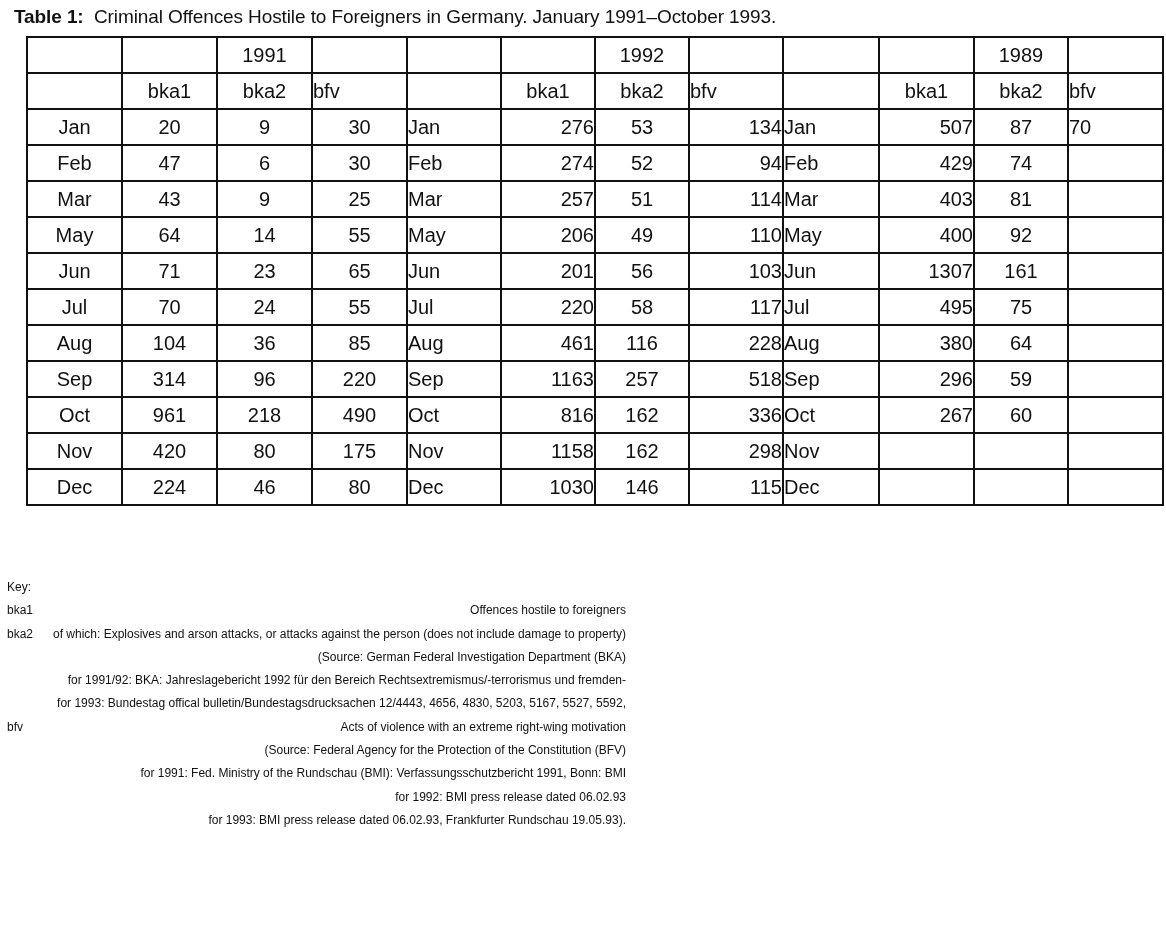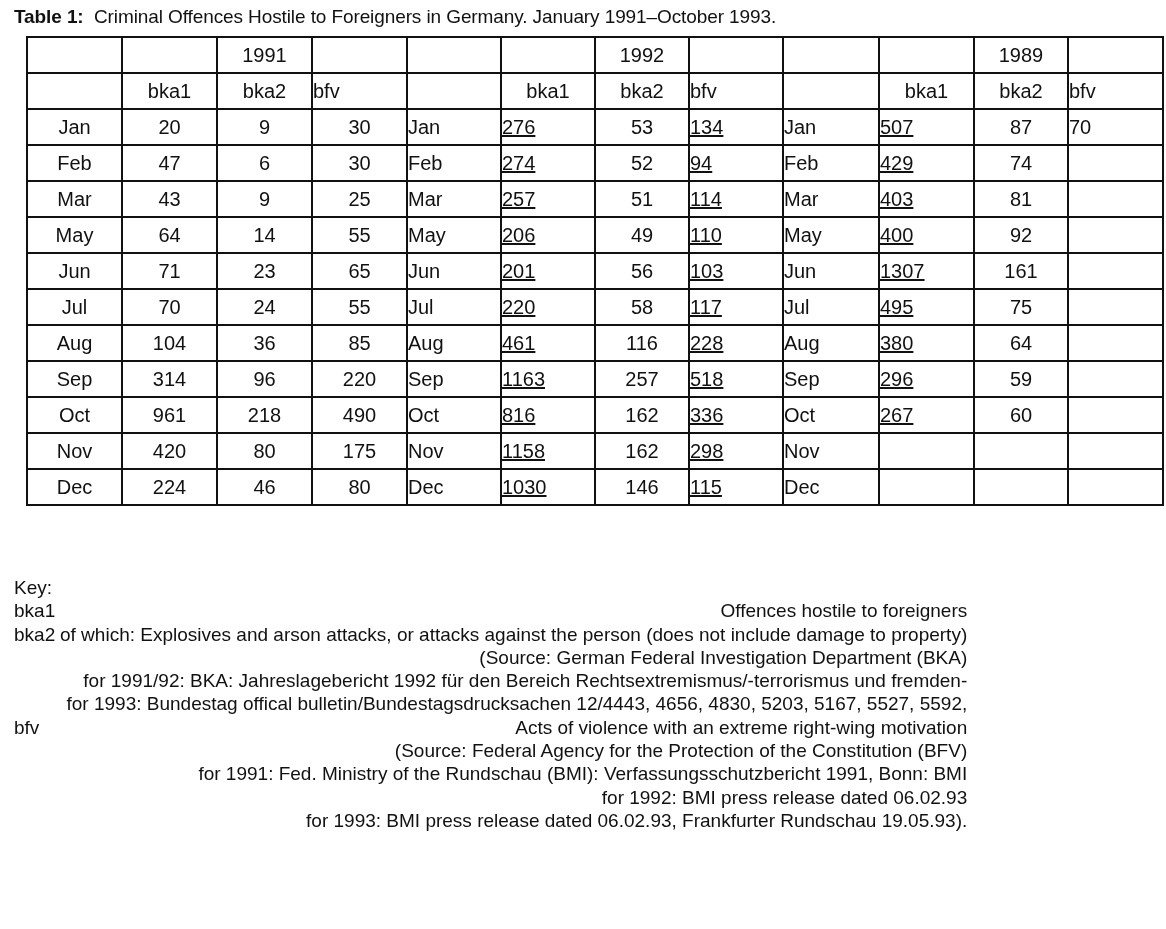--- a/index.html
+++ b/index.html
@@ -3,24 +3,24 @@
 <meta charset="utf-8">
 <style>
   html, body { margin:0; padding:0; background:#fff; }
   body { width:1166px; height:929px; position:relative; overflow:hidden;
          font-family:"Liberation Sans", sans-serif; color:#111; }
   .title { position:absolute; left:14px; top:6px; font-size:19px; white-space:nowrap; letter-spacing:-0.1px;text-align:center; }
   .title b { font-weight:bold; }
   table.data { position:absolute; left:26px; top:36px; border-collapse:collapse; table-layout:fixed; }
   table.data td { border:2px solid #111; height:34px; padding:0; font-size:20px; white-space:nowrap; }
   td.c { text-align:center; }
-  td.r { text-align:left; padding-right:22px;text-decoration:underline; }
+  td.r { text-align:right; padding-right:22px; }
   td.m { text-align:left; padding-left:22px; }
   td.l { text-align:left; padding-left:24px; }
-  .key { position:absolute; left:14px; top:576px; font-size:19px; line-height:23.3px; }
+  .key { position:absolute; left:7px; top:576px; font-size:12px; line-height:23.3px; }
   .key-row { display:flex; }
   .key-term { width:46px; flex:none; }
   .key-text { flex:1; white-space:nowrap;text-align:right; }
 </style>
 </head>
 <body>
 
 <div class="title">
   <b>Table 1:</b>&nbsp;
   <span>Criminal Offences Hostile to Foreigners in Germany. January 1991–October 1993.</span>

